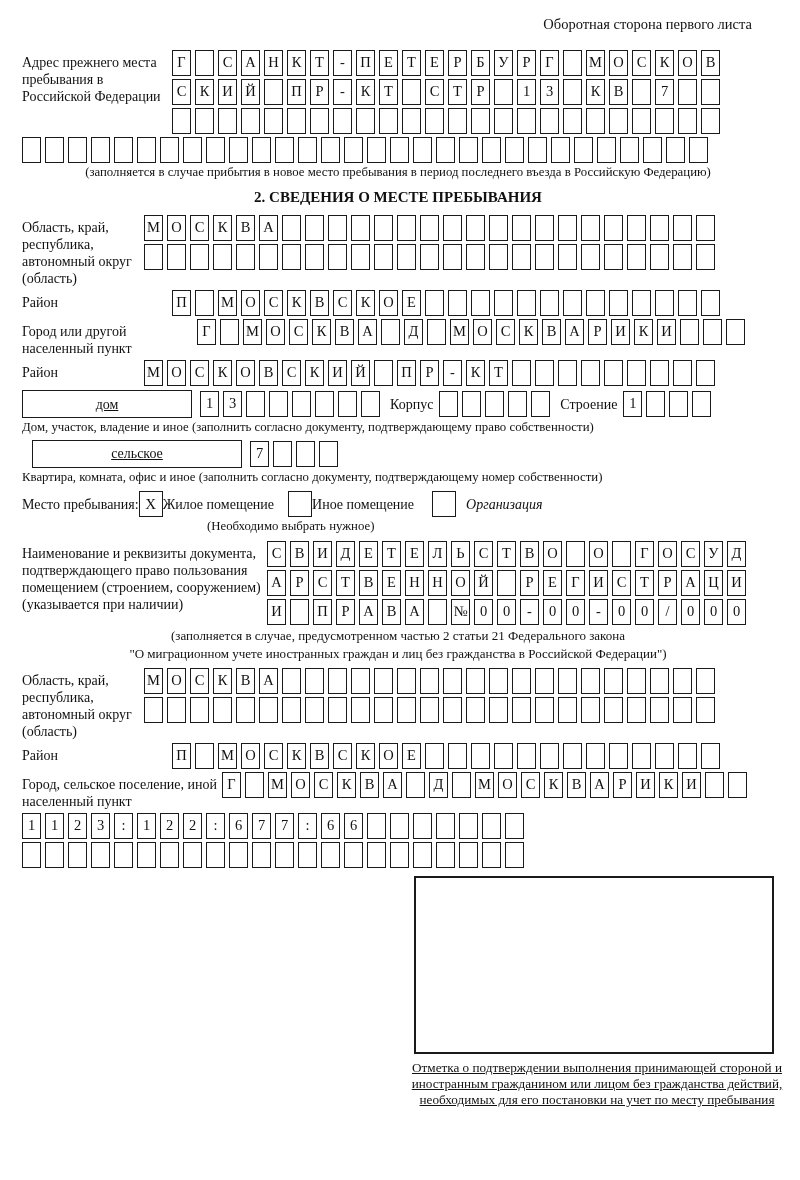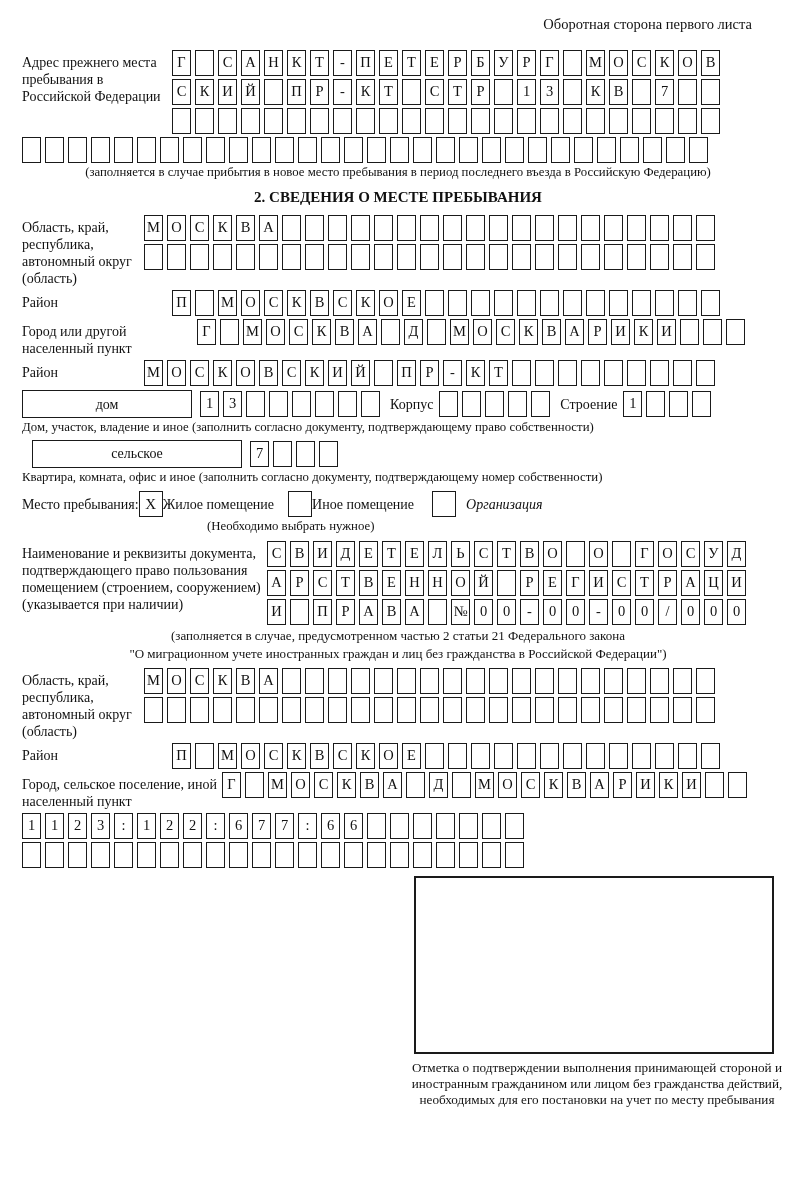--- a/index.html
+++ b/index.html
@@ -24,38 +24,38 @@
   .w245{width:245px;} .w190{width:190px;} .w200{width:200px;}
 
   .fullrow{margin:3px 0 2px 0;}
   .caption{font-size:12.8px;margin:1px 0 4px 0;}
   .caption.center{text-align:center;}
 
   .sec-title{text-align:center;font-weight:bold;font-size:15px;margin:8px 0 8px 0;}
 
   .inline-box{
     border:1.6px solid #1a1a1a;height:28px;box-sizing:border-box;
-    display:flex;align-items:center;justify-content:center;font-size:14px;background:#fff;
+    display:flex;align-items:center;justify-content:center;font-size:14px;background:#fff;text-decoration:underline;
   }
   .house-line{display:flex;align-items:center;margin:4px 0 2px 0;}
   .house-line .lbl{margin:0 6px 0 10px;}
 
   .stay-line{display:flex;align-items:center;margin:6px 0 2px 0;}
   .checkbox{
     width:24px;height:26px;border:1.6px solid #1a1a1a;box-sizing:border-box;
     display:flex;align-items:center;justify-content:center;font-size:15px;background:#fff;
   }
   .stay-note{font-size:12.8px;margin:0 0 6px 185px;}
 
   .actual-note{text-align:center;font-size:13px;margin:0 0 2px 0;}
   .stamp-box{
     width:360px;height:178px;border:2px solid #1a1a1a;box-sizing:border-box;
     margin:8px 0 6px 392px;background:#fff;
   }
-  .stamp-caption{width:386px;margin-left:382px;text-align:center;font-size:13.2px;}
+  .stamp-caption{width:386px;margin-left:382px;text-align:center;font-size:13.2px;text-decoration:underline;}
 </style>
 </head>
 <body>
 
 <div class="page">
 
   <div class="header-note">Оборотная сторона первого листа</div>
 
   <div class="field">
     <div class="flabel w150">Адрес прежнего места пребывания в Российской Федерации</div>

